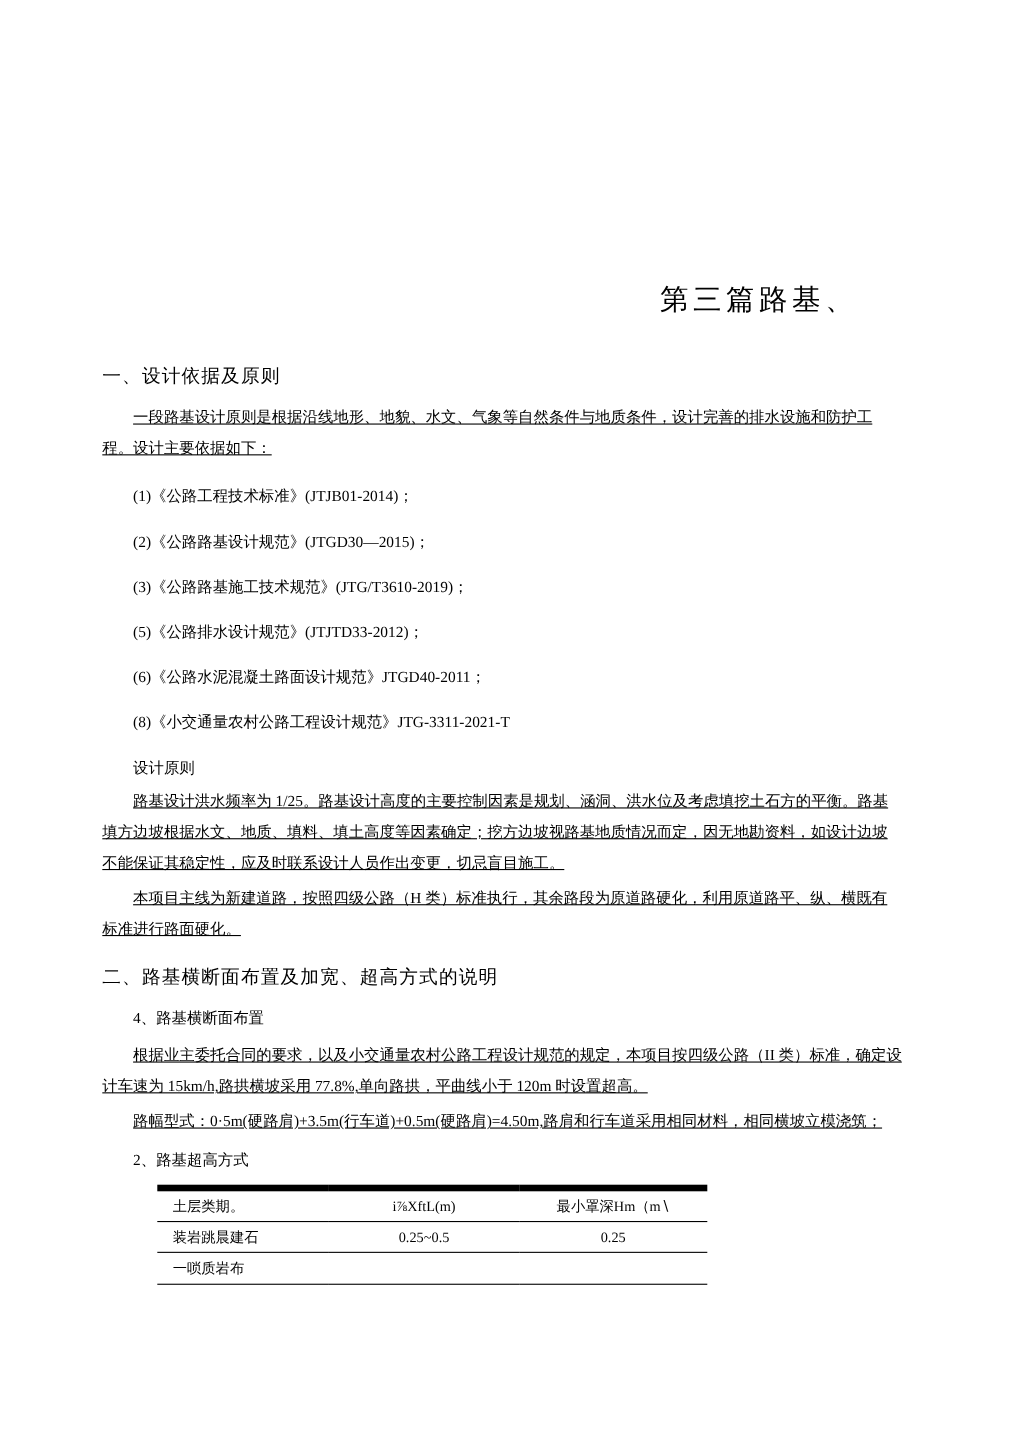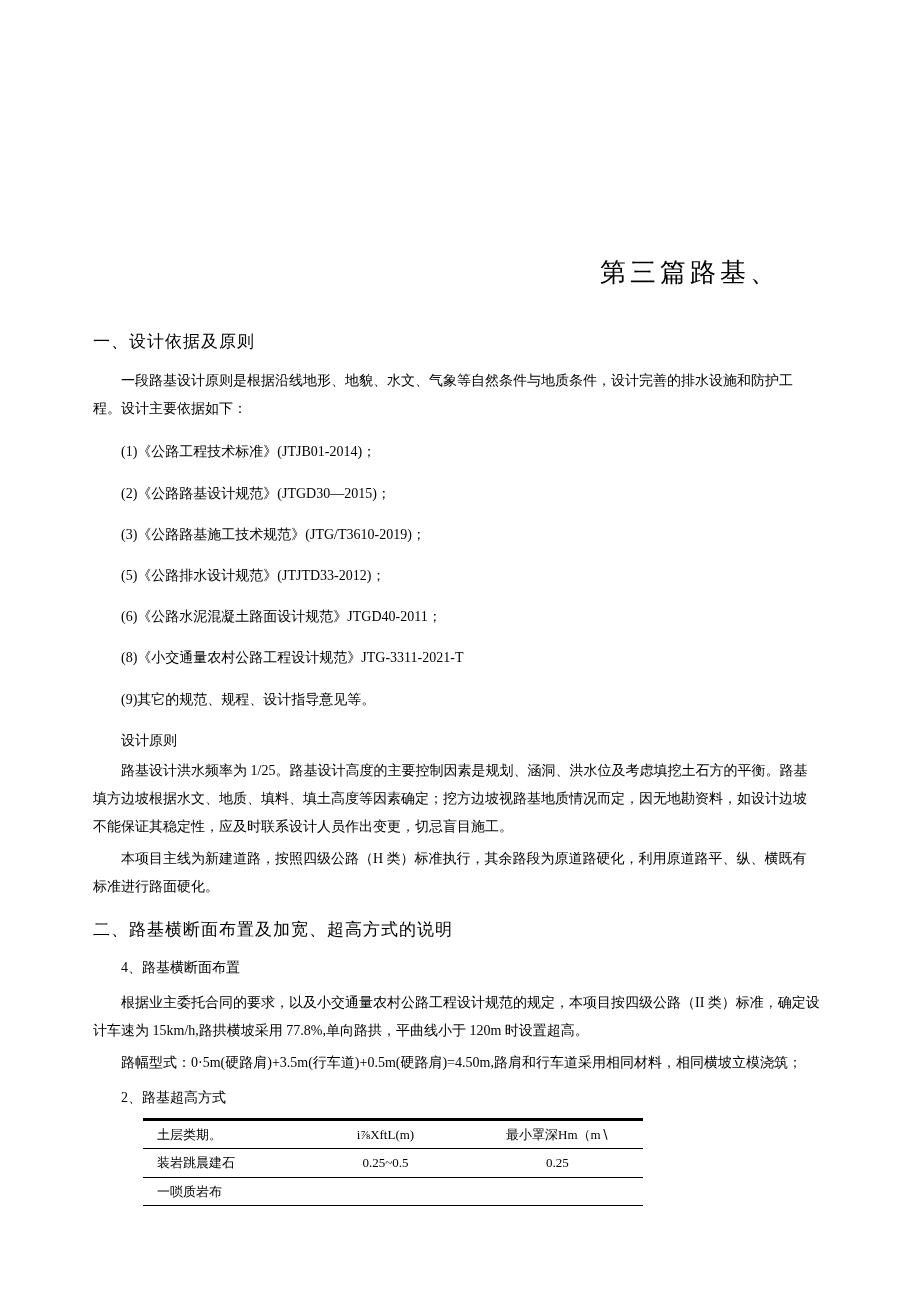--- a/index.html
+++ b/index.html
@@ -25,20 +25,21 @@
   .section-heading {
     font-size: 17px;
     margin: 14px 0 10px 0;
     letter-spacing: 1px;
   }
   .para {
     margin: 4px 0;
     text-indent: 2em;
     font-size: 14px;
     line-height: 2;
+    text-decoration: underline;
   }
   .list-item {
     margin: 16px 0 4px 2em;
     font-size: 14px;
   }
   .sub-heading {
     margin: 8px 0 8px 2em;
     font-size: 14px;
   }
   table {
@@ -47,21 +48,21 @@
     font-size: 13px;
     width: 500px;
   }
   table td, table th {
     border-bottom: 1px solid #000;
     padding: 2px 10px;
     text-align: center;
     font-weight: normal;
   }
   table th {
-    border-top: 3px solid #000000;
+    border-top: 6px solid #000000;
   }
   .col1 { text-align: left; padding-left: 14px; width:140px;}
   .col2 { width:160px;}
   .col3 { width:160px;}
 </style>
 </head>
 <body>
 
 <div class="page">
 
@@ -70,21 +71,20 @@
   <div class="section-heading">一、设计依据及原则</div>
 
   <p class="para">一段路基设计原则是根据沿线地形、地貌、水文、气象等自然条件与地质条件，设计完善的排水设施和防护工程。设计主要依据如下：</p>
 
   <div class="list-item">(1)《公路工程技术标准》(JTJB01-2014)；</div>
   <div class="list-item">(2)《公路路基设计规范》(JTGD30—2015)；</div>
   <div class="list-item">(3)《公路路基施工技术规范》(JTG/T3610-2019)；</div>
   <div class="list-item">(5)《公路排水设计规范》(JTJTD33-2012)；</div>
   <div class="list-item">(6)《公路水泥混凝土路面设计规范》JTGD40-2011；</div>
   <div class="list-item">(8)《小交通量农村公路工程设计规范》JTG-3311-2021-T</div>
-  <div class="list-item">(9)其它的规范、规程、设计指导意见等。</div>
 
   <div class="list-item">设计原则</div>
 
   <p class="para">路基设计洪水频率为 1/25。路基设计高度的主要控制因素是规划、涵洞、洪水位及考虑填挖土石方的平衡。路基填方边坡根据水文、地质、填料、填土高度等因素确定；挖方边坡视路基地质情况而定，因无地勘资料，如设计边坡不能保证其稳定性，应及时联系设计人员作出变更，切忌盲目施工。</p>
   <p class="para">本项目主线为新建道路，按照四级公路（H 类）标准执行，其余路段为原道路硬化，利用原道路平、纵、横既有标准进行路面硬化。</p>
 
   <div class="section-heading">二、路基横断面布置及加宽、超高方式的说明</div>
 
   <div class="sub-heading">4、路基横断面布置</div>
 

